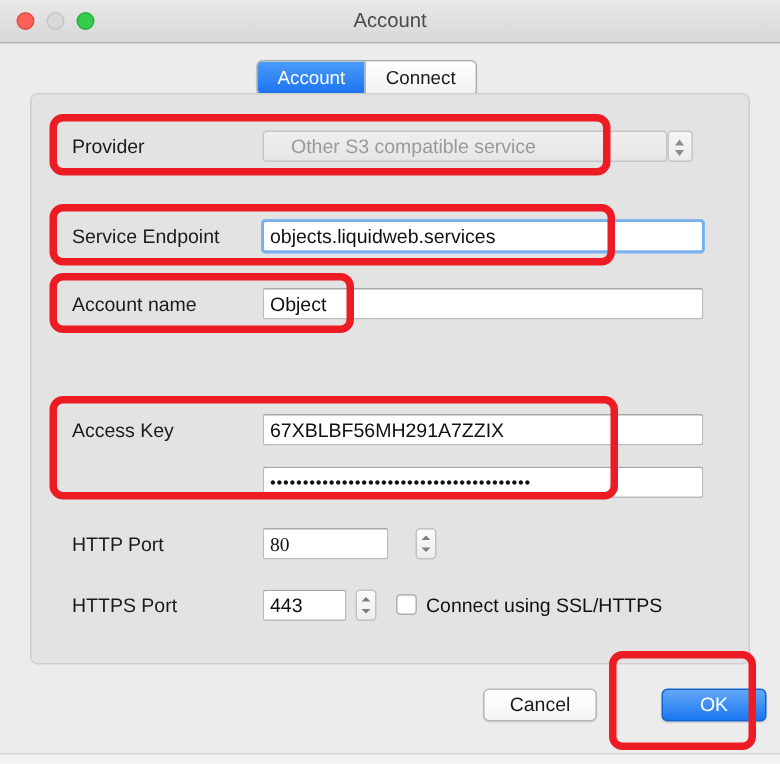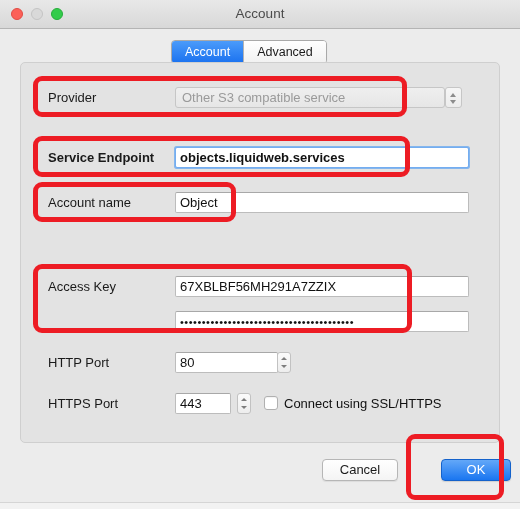--- a/index.html
+++ b/index.html
@@ -150,21 +150,21 @@
     position: absolute;
     top: 0;
     height: 21px;
     box-sizing: border-box;
     background: linear-gradient(to bottom, #efefef 0%, #e6e6e6 100%);
     border: 1px solid #c6c6c6;
     border-radius: 3px;
     font-size: 13px;
     color: #9a9a9a;
     line-height: 19px;
-    padding: 0 6px;
+    padding: 0 18px;
     white-space: nowrap;
     overflow: hidden;
   }
   .popup-arrows {
     position: absolute;
     top: 0;
     width: 17px;
     height: 21px;
     box-sizing: border-box;
     background: linear-gradient(to bottom, #f6f6f6 0%, #ececec 100%);
@@ -270,36 +270,36 @@
   <div class="titlebar">
     <div class="traffic tl-close"></div>
     <div class="traffic tl-min"></div>
     <div class="traffic tl-zoom"></div>
     <div class="window-title">Account</div>
   </div>
 
   <div class="tabbar">
     <div class="segment">
       <div class="seg-tab active">Account</div>
-      <div class="seg-tab">Advanced</div>
+      <div class="seg-tab">Connect</div>
     </div>
   </div>
 
   <div class="panel">
 
     <div class="row" style="top:24px;">
       <div class="lbl">Provider</div>
       <div class="popup" style="left:154px; width:270px;">Other S3 compatible service</div>
       <div class="popup-arrows" style="left:424px;">
         <div class="chev up"></div>
         <div class="chev down"></div>
       </div>
     </div>
 
-    <div class="row" style="top:84px;font-weight:bold;">
+    <div class="row" style="top:84px;">
       <div class="lbl">Service Endpoint</div>
       <div class="field focused" style="left:154px; width:294px;">objects.liquidweb.services</div>
     </div>
 
     <div class="row" style="top:129px;">
       <div class="lbl">Account name</div>
       <div class="field" style="left:154px; width:294px;">Object</div>
     </div>
 
 
@@ -307,21 +307,21 @@
       <div class="lbl">Access Key</div>
       <div class="field" style="left:154px; width:294px;">67XBLBF56MH291A7ZZIX</div>
     </div>
 
     <div class="row" style="top:248px;">
       <div class="field masked" style="left:154px; width:294px;">••••••••••••••••••••••••••••••••••••••••</div>
     </div>
 
     <div class="row" style="top:289px;">
       <div class="lbl">HTTP Port</div>
-      <div class="field" style="left:154px; width:103px;">80</div>
+      <div class="field" style="left:154px; width:84px;font-family:Liberation Serif, serif;">80</div>
       <div class="stepper" style="left:256px;">
         <div class="chev up"></div>
         <div class="chev down"></div>
       </div>
     </div>
 
     <div class="row" style="top:330px;">
       <div class="lbl">HTTPS Port</div>
       <div class="field" style="left:154px; width:56px;">443</div>
       <div class="stepper" style="left:216px;">

